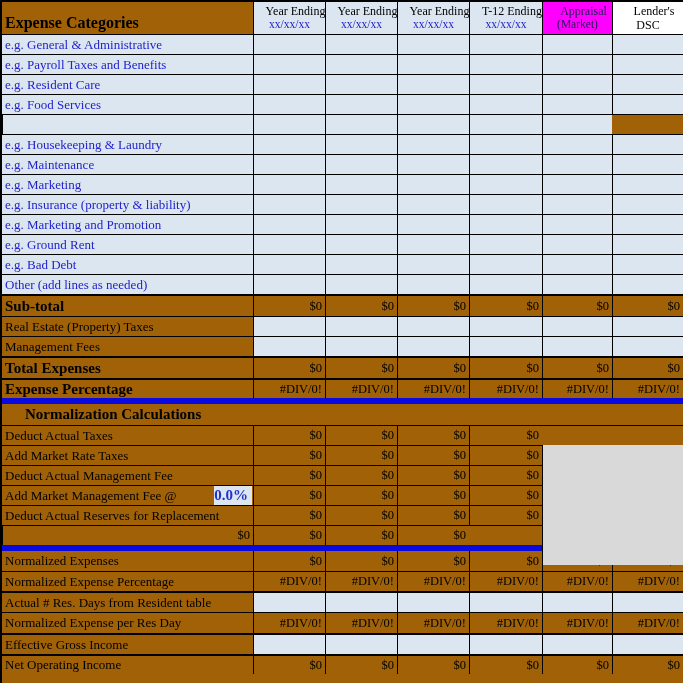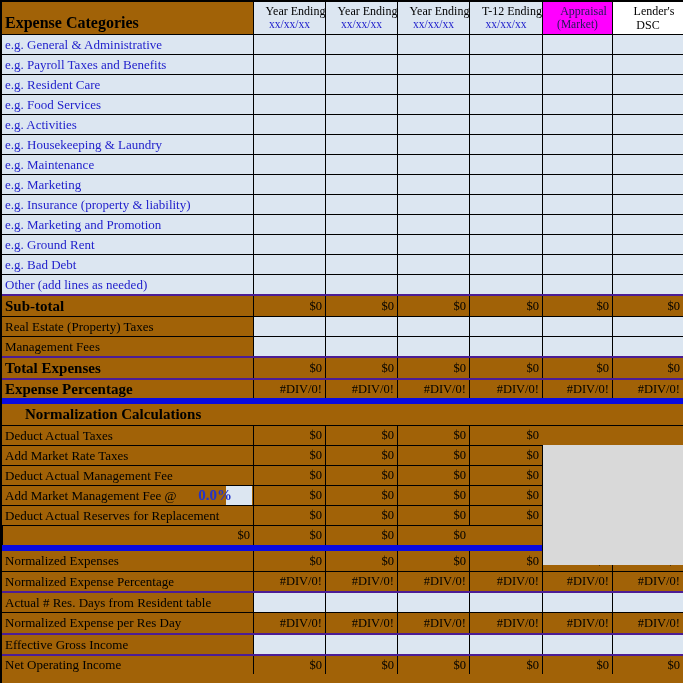--- a/index.html
+++ b/index.html
@@ -7,21 +7,21 @@
   .sheet{
     position:relative;width:683px;height:683px;overflow:hidden;box-sizing:border-box;
     border-top:2px solid #000;border-left:2px solid #000;background:#a16207;
   }
   .row{
     display:grid;
     grid-template-columns:251px 72px 72px 72px 73px 70px 71px;
     height:20px;box-sizing:border-box;
   }
   .bt1{border-top:1px solid #000;}
-  .bt2{border-top:2px solid #4c1d95;}
+  .bt2{border-top:2px solid #000000;}
   .h21{height:21px;}
   .h22{height:22px;}
   .header{height:32px;}
   .cell{
     border-left:1px solid #000;box-sizing:border-box;overflow:hidden;
     display:flex;align-items:center;justify-content:flex-end;
     padding-right:3px;font-size:12.5px;white-space:nowrap;
   }
   .lblcell{
     box-sizing:border-box;overflow:hidden;display:flex;align-items:center;
@@ -45,23 +45,23 @@
   .hdr-magenta{background:#ff00ff;}
   .hdr-magenta .l1,.hdr-magenta .l2{color:#1c1c52;}
   .hdr-white{background:#fff;}
   .hdr-white .l2{color:#000;font-size:12px;}
   .hdr-label{
     font-weight:bold;font-size:16px;align-items:flex-end;padding-bottom:2px;
   }
   .section-lbl{grid-column:1 / 8;font-weight:bold;font-size:15px;margin-left:20px;}
   .divider{height:6px;background:#0a0ae0;}
   .pct-box{
-    margin-left:auto;margin-right:1px;width:26px;height:100%;
+    margin-left:auto;margin-right:1px;width:38px;height:100%;
     display:flex;align-items:center;justify-content:flex-end;
-    padding-right:20px;box-sizing:border-box;
+    padding-right:4px;box-sizing:border-box;
     font-weight:bold;font-size:15px;color:#2233cc;
   }
   .gray-block{
     position:absolute;left:540px;top:443px;width:141px;height:120px;
     background:#d9d9d9;border-left:1px solid #000;box-sizing:border-box;
   }
 </style>
 </head>
 <body>
 
@@ -132,23 +132,20 @@
           <span class="lbl-link">e.g. Food Services</span>
         </div>
         <div class="cell bg-blue"></div>
         <div class="cell bg-blue"></div>
         <div class="cell bg-blue"></div>
         <div class="cell bg-blue"></div>
         <div class="cell bg-blue"></div>
         <div class="cell bg-blue"></div>
       </div>
       <div class="row bt1 ">
-        <div class="lblcell bg-blue">
-          <span class="lbl-link">e.g. Activities</span>
-        </div>
         <div class="cell bg-blue"></div>
         <div class="cell bg-blue"></div>
         <div class="cell bg-blue"></div>
         <div class="cell bg-blue"></div>
         <div class="cell bg-blue"></div>
         <div class="cell bg-blue"></div>
       </div>
       <div class="row bt1 ">
         <div class="lblcell bg-blue">
           <span class="lbl-link">e.g. Housekeeping  &amp; Laundry</span>

